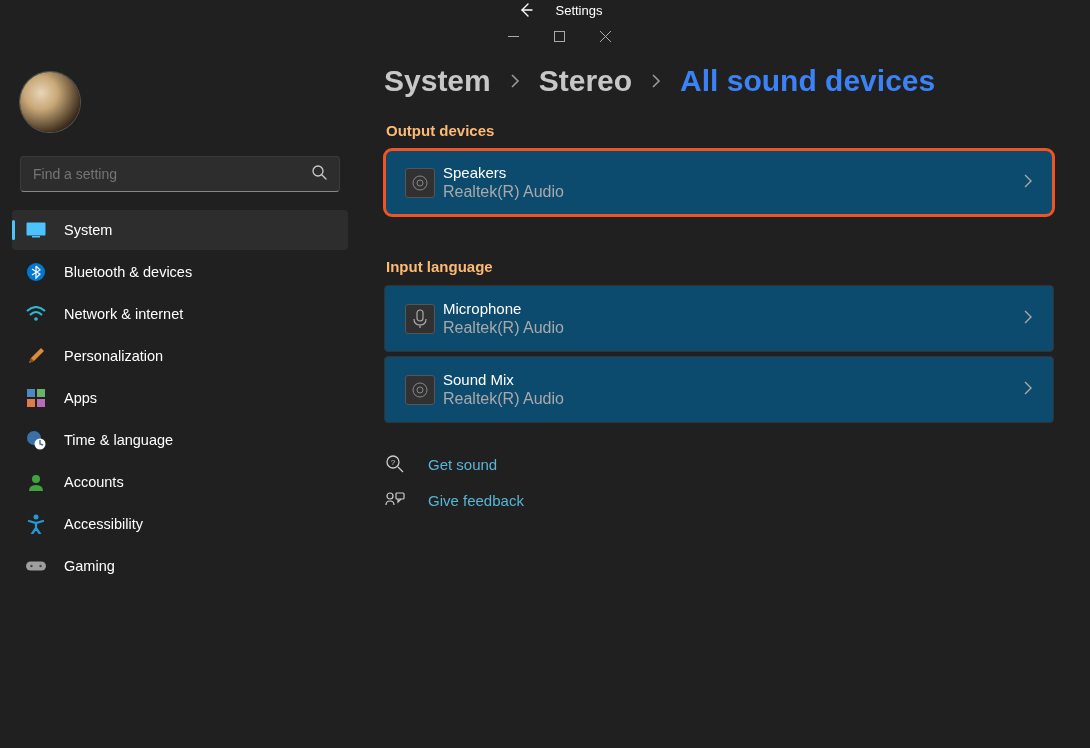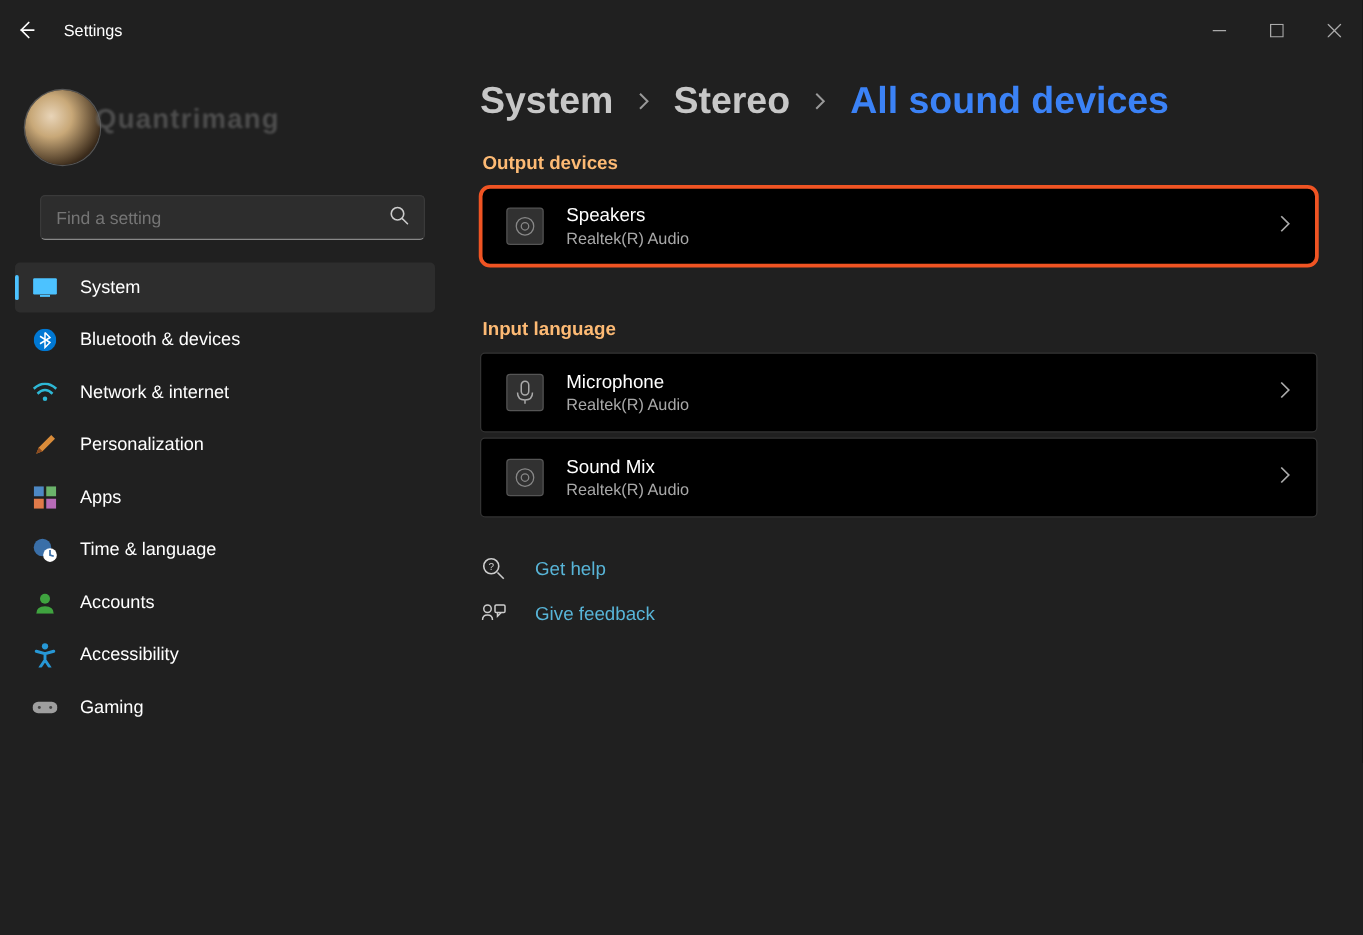--- a/index.html
+++ b/index.html
@@ -7,35 +7,35 @@
     background: #0a0a0a;
     width: 1090px;
     height: 748px;
     overflow: hidden;
     font-family: "Segoe UI", -apple-system, sans-serif;
     color: #fff;
     position: relative;
   }
   .window { background:#202020; width:100%; height:100%; display:flex; flex-direction:column; }
   
-  .titlebar { height:48px; display:flex; align-items:center; justify-content:space-between; padding-left:11px; }
+  .titlebar { height:48px; display:flex; align-items:center; justify-content:space-between; padding-left:28px;flex-direction:column; }
   .tb-left { display:flex; align-items:center; gap:20px; }
   .tb-left .back { width:20px; height:20px; display:flex; align-items:center; justify-content:center; }
   .tb-title { font-size:13px; color:#fff; }
   .tb-ctrls { display:flex; }
   .tb-btn { width:46px; height:32px; display:flex; align-items:center; justify-content:center; color:#aaa; }
   .body { flex:1; display:flex; }
   
   .sidebar { width:360px; padding:16px 12px; display:flex; flex-direction:column; gap:4px; }
   .profile { display:flex; align-items:center; gap:14px; padding:8px 8px 20px 8px; position:relative; }
   .avatar { width:60px; height:60px; border-radius:50%; background: radial-gradient(circle at 35% 35%, #e8d4b8 0%, #c8a878 30%, #3a2a1a 75%); box-shadow:0 0 0 1px #555; }
   .watermark { position:absolute; left:64px; top:18px; font-size:22px; font-weight:600; letter-spacing:1px; color:#6b6b6b; opacity:.6; filter:blur(.7px); pointer-events:none;}
   .search {
     height:36px; background:#2d2d2d; border:1px solid #3a3a3a; border-radius:4px;
-    display:flex; align-items:center; padding:0 12px; margin:0 8px 14px 20px;
+    display:flex; align-items:center; padding:0 12px; margin:0 8px 14px 8px;
     border-bottom:1px solid #888;
     gap:40px;
   }
   .search input { flex:1; background:transparent; border:none; outline:none; color:#ccc; font-size:14px; }
   .search .icon { color:#ccc; }
   .nav { display:flex; flex-direction:column; gap:2px; }
   .nav-item {
     height:40px; display:flex; align-items:center; gap:18px;
     padding:0 14px; border-radius:4px; cursor:pointer; position:relative;
     font-size:14.5px;
@@ -47,32 +47,32 @@
   }
   .nav-icon { width:20px; height:20px; display:flex; align-items:center; justify-content:center; flex-shrink:0; }
   
   .main { flex:1; padding:16px 36px 24px 24px; overflow:auto; }
   .breadcrumb { display:flex; align-items:center; gap:18px; flex-wrap:wrap; margin-bottom:24px;}
   .crumb { font-size:30px; font-weight:600; color:#c7c7c7; cursor:pointer; }
   .crumb.current { color:#3b82f6; cursor:default; }
   .chev { color:#999; }
   .section-label { font-size:15px; font-weight:600; color:#fdba74; margin:8px 0 10px 2px; }
   .card {
-    background:#000000; border:1px solid #333; border-radius:4px;
-    display:flex; align-items:center; padding:14px 20px; gap:18px;
+    background:#0c4a6e; border:1px solid #333; border-radius:4px;
+    display:flex; align-items:center; padding:14px 20px; gap:8px;
     cursor:pointer; margin-bottom:4px;
   }
   .card .dev-icon {
     width:30px; height:30px; border:1px solid #555; border-radius:3px;
     display:flex; align-items:center; justify-content:center; background:#313131;
     color:#bbb; flex-shrink:0;
   }
   .card .labels { flex:1; display:flex; flex-direction:column; gap:2px; }
   .card .primary { font-size:15px; color:#fff; }
-  .card .secondary { font-size:13px; color:#a9a9a9; }
+  .card .secondary { font-size:16px; color:#a9a9a9; }
   .card .arrow { color:#aaa; }
   .highlight {
     outline:3px solid #f05423; outline-offset:-2px;
     border-radius:8px;
   }
   .gap { height:30px; }
   .help-links { margin-top:30px; display:flex; flex-direction:column; gap:14px; }
   .help-row { display:flex; align-items:center; gap:22px; }
   .help-icon { width:22px; height:22px; color:#ccc; display:flex; align-items:center; justify-content:center;}
   .help-link { color:#58b5d8; font-size:15px; cursor:pointer; }
@@ -109,21 +109,20 @@
           </svg>
       </div>
     </div>
   </div>
 
   <div class="body">
 
     <div class="sidebar">
       <div class="profile">
         <div class="avatar"></div>
-        <div class="watermark">Quantrimang</div>
       </div>
       <div class="search">
         <input placeholder="Find a setting" style="">
         <span class="icon">
           <svg width="16" height="16" viewBox="0 0 16 16">
               <circle cx="7" cy="7" r="5" stroke="#ccc" stroke-width="1.3" fill="none"></circle>
               <path d="M11 11 L15 15" stroke="#ccc" stroke-width="1.3" stroke-linecap="round"></path>
             </svg>
         </span>
       </div>
@@ -293,21 +292,21 @@
 
       <div class="help-links">
         <div class="help-row">
           <span class="help-icon">
             <svg width="20" height="20" viewBox="0 0 20 20">
                 <circle cx="8" cy="8" r="6" stroke="#ccc" fill="none" stroke-width="1.3"></circle>
                 <text x="8" y="11" font-size="8" text-anchor="middle" fill="#ccc">?</text>
                 <path d="M13 13 L18 18" stroke="#ccc" stroke-width="1.3"></path>
               </svg>
           </span>
-          <span class="help-link">Get help</span>
+          <span class="help-link">Get sound</span>
         </div>
         <div class="help-row">
           <span class="help-icon">
             <svg width="20" height="18" viewBox="0 0 20 18">
                 <circle cx="5" cy="5" r="3" stroke="#ccc" fill="none" stroke-width="1.2"></circle>
                 <path d="M1 14 Q1 10 5 10 Q9 10 9 14" stroke="#ccc" fill="none" stroke-width="1.2"></path>
                 <rect x="11" y="2" width="8" height="6" rx="1" stroke="#ccc" fill="none" stroke-width="1.2"></rect>
                 <path d="M13 8 L13 11 L16 8" stroke="#ccc" fill="none" stroke-width="1.2"></path>
               </svg>
           </span>

